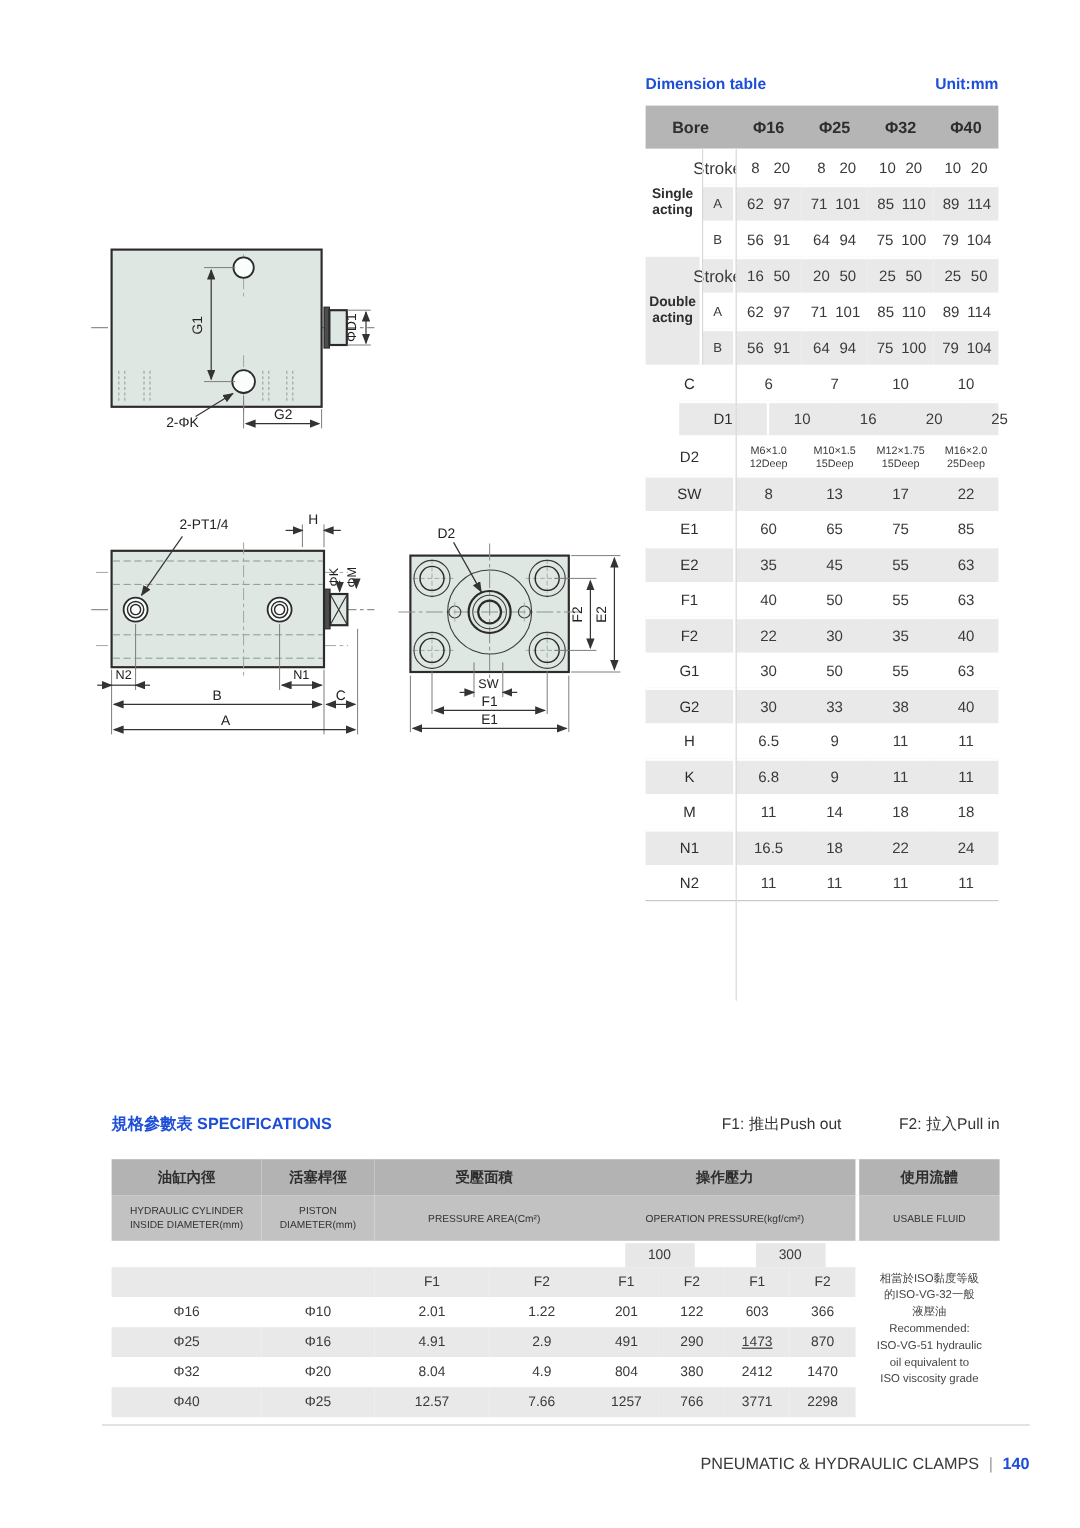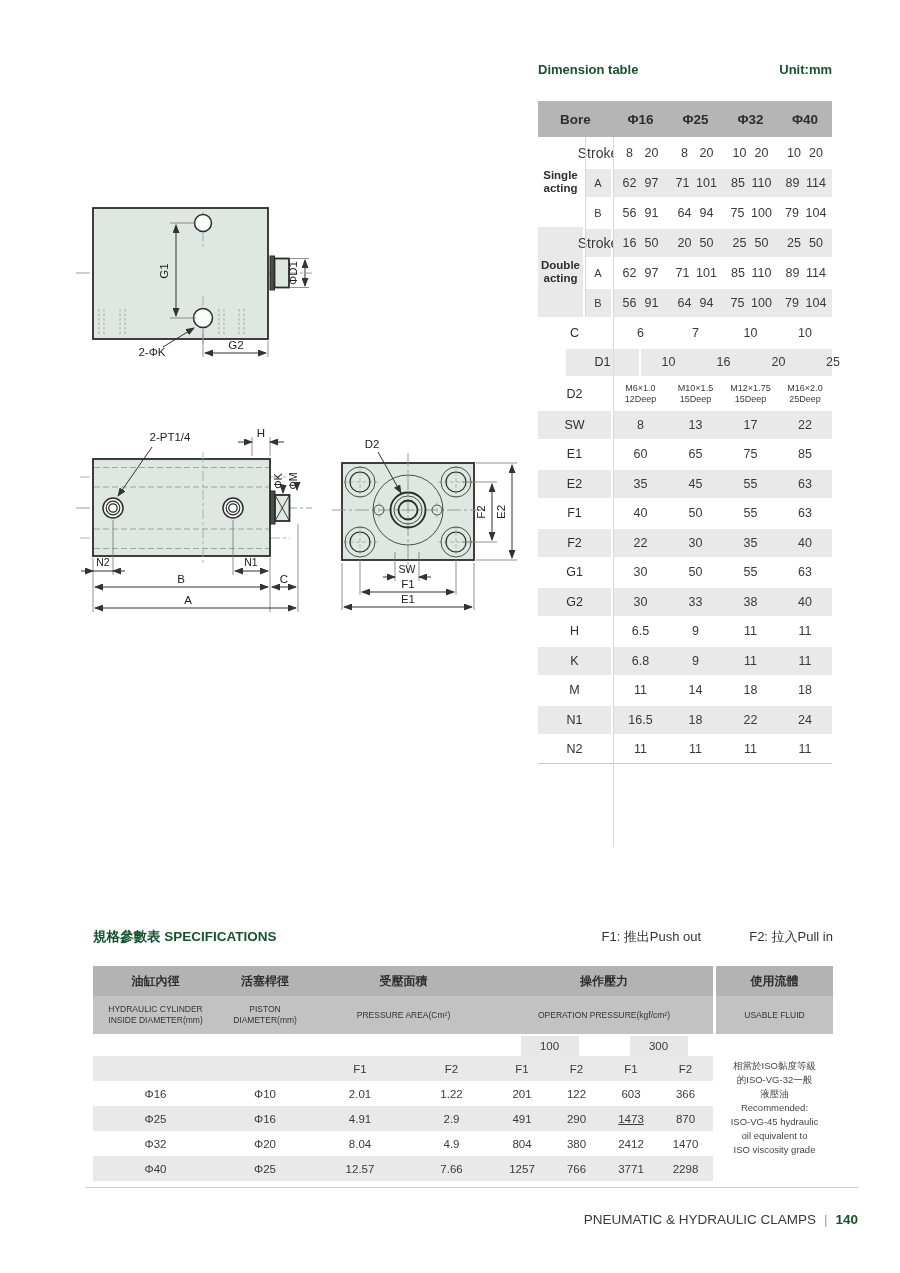--- a/index.html
+++ b/index.html
@@ -2,23 +2,23 @@
 <html><head>
 <meta charset="utf-8">
 <style>
   html,body{margin:0;padding:0;background:#fff;}
   #page{position:relative;width:900px;height:1273px;background:#ffffff;overflow:hidden;
         font-family:"Liberation Sans",sans-serif;color:#3a3a3a;}
   .abs{position:absolute;}
 
   
   #dim-titlebar{left:538px;top:62px;width:294px;display:flex;justify-content:space-between;}
-  .red{color:#14532d;}
+  .red{color:#1d4ed8;}
   #dim-titlebar span{font-size:13px;font-weight:700;}
-  #dim-table{left:538px;top:101px;width:294px;font-size:12.5px;}
+  #dim-table{left:538px;top:88px;width:294px;font-size:12.5px;}
   .dt-header{display:grid;grid-template-columns:75px 55px 55px 55px 54px;height:36px;
              background:#b5b5b5;font-weight:700;color:#2e2e2e;font-size:13.5px;}
   .dt-header div{display:flex;align-items:center;justify-content:center;}
   .acting-group{display:grid;grid-template-columns:47px 28px 55px 55px 55px 54px;grid-auto-rows:30px;}
   .ag-label{grid-row:1/4;grid-column:1;display:flex;align-items:center;justify-content:center;
             font-weight:700;font-size:11.5px;color:#2e2e2e;text-align:center;line-height:13px;
             border-right:2px solid #fff;}
   .sub-label{display:flex;align-items:center;justify-content:center;font-size:11px;color:#3a3a3a;
              border-right:2px solid #fff;border-top:2px solid #fff;}
   .sub-label.stroke{font-size:14px;}
@@ -527,21 +527,21 @@
     <div class="r4 fh" style="grid-column:5">F1</div>
     <div class="r4 fh" style="grid-column:6">F2</div>
     <div class="r4 fh" style="grid-column:7">F1</div>
     <div class="r4 fh" style="grid-column:8">F2</div>
 
     <div class="fluid" id="fluid-cell">
         <span>相當於ISO黏度等級</span>
         <span>的ISO-VG-32一般</span>
         <span>液壓油</span>
         <span>Recommended:</span>
-        <span>ISO-VG-45 hydraulic</span>
+        <span>ISO-VG-51 hydraulic</span>
         <span>oil equivalent to</span>
         <span>ISO viscosity grade</span>
       </div>
   <div class="spec-cell" style="grid-area: 5 / 1; background: rgb(255, 255, 255);">Φ16</div>
       <div class="spec-cell" style="grid-area: 5 / 2; background: rgb(255, 255, 255);">Φ10</div>
       <div class="spec-cell" style="grid-area: 5 / 3; background: rgb(255, 255, 255);">2.01</div>
       <div class="spec-cell" style="grid-area: 5 / 4; background: rgb(255, 255, 255); text-align: right;">1.22</div>
       <div class="spec-cell" style="grid-area: 5 / 5; background: rgb(255, 255, 255);">201</div>
       <div class="spec-cell" style="grid-area: 5 / 6; background: rgb(255, 255, 255);">122</div>
       <div class="spec-cell" style="grid-area: 5 / 7; background: rgb(255, 255, 255);">603</div>

